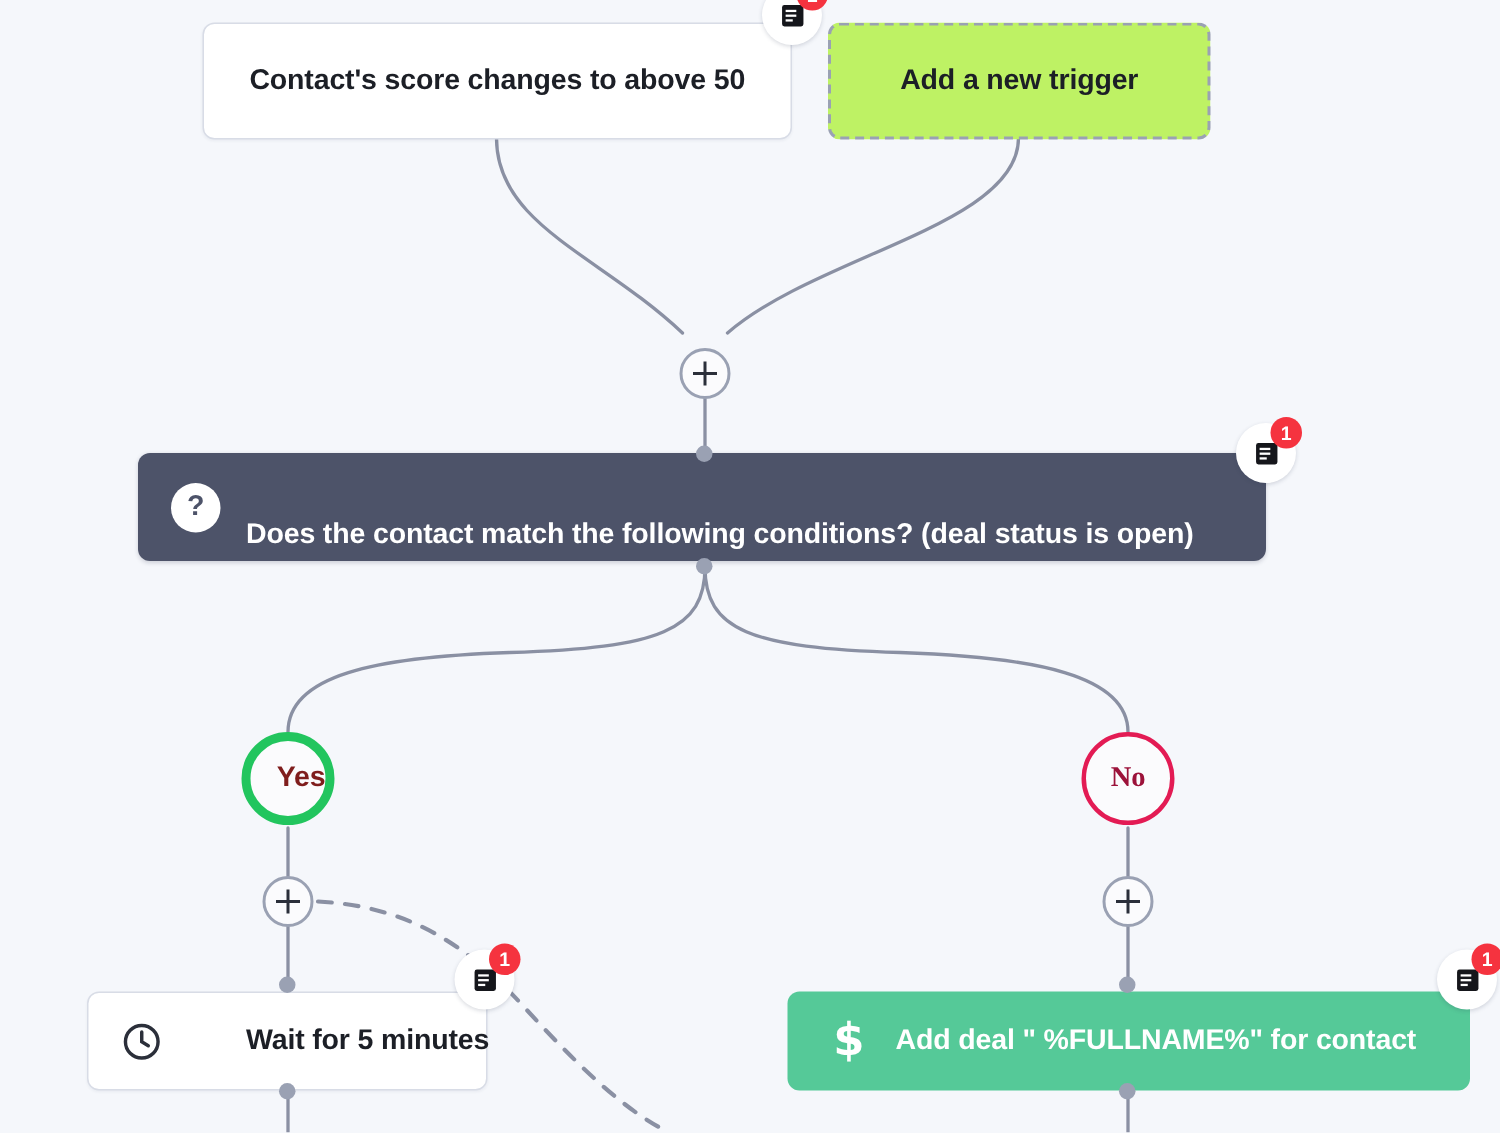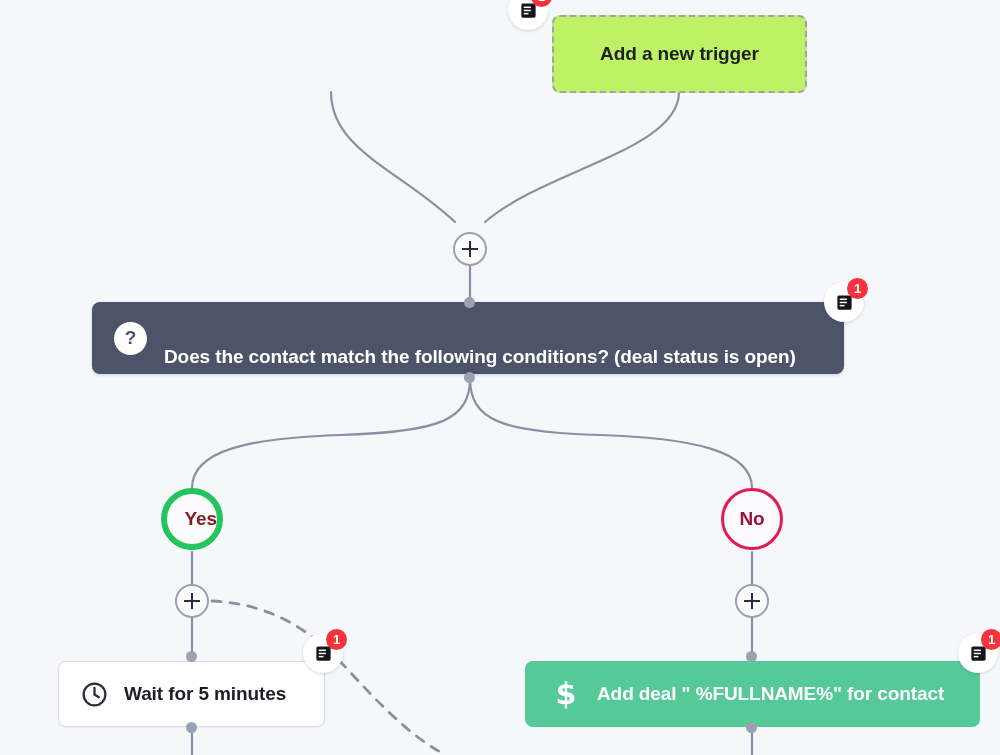--- a/index.html
+++ b/index.html
@@ -89,20 +89,21 @@
   }
 
   
   .wait-node {
     background:#ffffff;
     border:1px solid #d8dce6;
     border-radius:8px;
     display:flex; align-items:center;
     padding:0 20px;
     box-shadow:0 1px 2px rgba(40,50,80,.06);
+    gap:40px;
   }
   .wait-node .clock-icon {
     width:30px; height:30px; min-width:30px;
     margin-right:15px;
     display:flex; align-items:center; justify-content:center;
   }
   .wait-node .label {
     font-size:19px; font-weight:700; color:#1c1f26;
     white-space:nowrap; letter-spacing:-0.1px;
   }
@@ -110,21 +111,21 @@
   
   .branch-circle {
     width:62px; height:62px;
     border-radius:50%;
     background:#fbfbfd;
     display:flex; align-items:center; justify-content:center;
     font-size:19px; font-weight:700;
     letter-spacing:-0.1px;
   }
   .branch-yes { border:6px solid #22c55e; color:#7f1d1d;justify-content:flex-end; }
-  .branch-no  { border:3px solid #e31b54; color:#9c123a; }
+  .branch-no  { border:3px solid #e31b54; color:#9c123a;font-family:Liberation Serif, serif; }
 
   
   .plus-btn {
     width:34px; height:34px;
     border-radius:50%;
     background:#fbfbfd;
     border:2px solid #9aa1b3;
     display:flex; align-items:center; justify-content:center;
     z-index:4;
   }
@@ -214,20 +215,25 @@
     </g>
   </svg>
 
   <div class="dot" style="left:464px; top:297px;"></div>
   <div class="dot" style="left:464px; top:372px;"></div>
   <div class="dot" style="left:186px; top:651px;"></div>
   <div class="dot" style="left:186px; top:722px;"></div>
   <div class="dot" style="left:746px; top:651px;"></div>
   <div class="dot" style="left:746px; top:722px;"></div>
 
+  <div class="node" style="left:135px; top:15px; width:393px; height:78px;">
+    <div class="trigger-card" style="width:100%; height:100%;">
+      <span class="label">Contact's score changes to above 50</span>
+    </div>
+  </div>
 
   <div class="note-badge" style="left:508px; top:-10px;">
     <div class="disc">
       <svg width="19" height="19" viewBox="0 0 24 24">
         <rect x="3" y="3" width="18" height="18" rx="2" fill="#15161b"></rect>
         <rect x="6" y="7" width="9" height="1.9" fill="#ffffff"></rect>
         <rect x="6" y="11" width="9" height="1.9" fill="#ffffff"></rect>
         <rect x="6" y="15" width="6" height="1.9" fill="#ffffff"></rect>
       </svg>
     </div>

